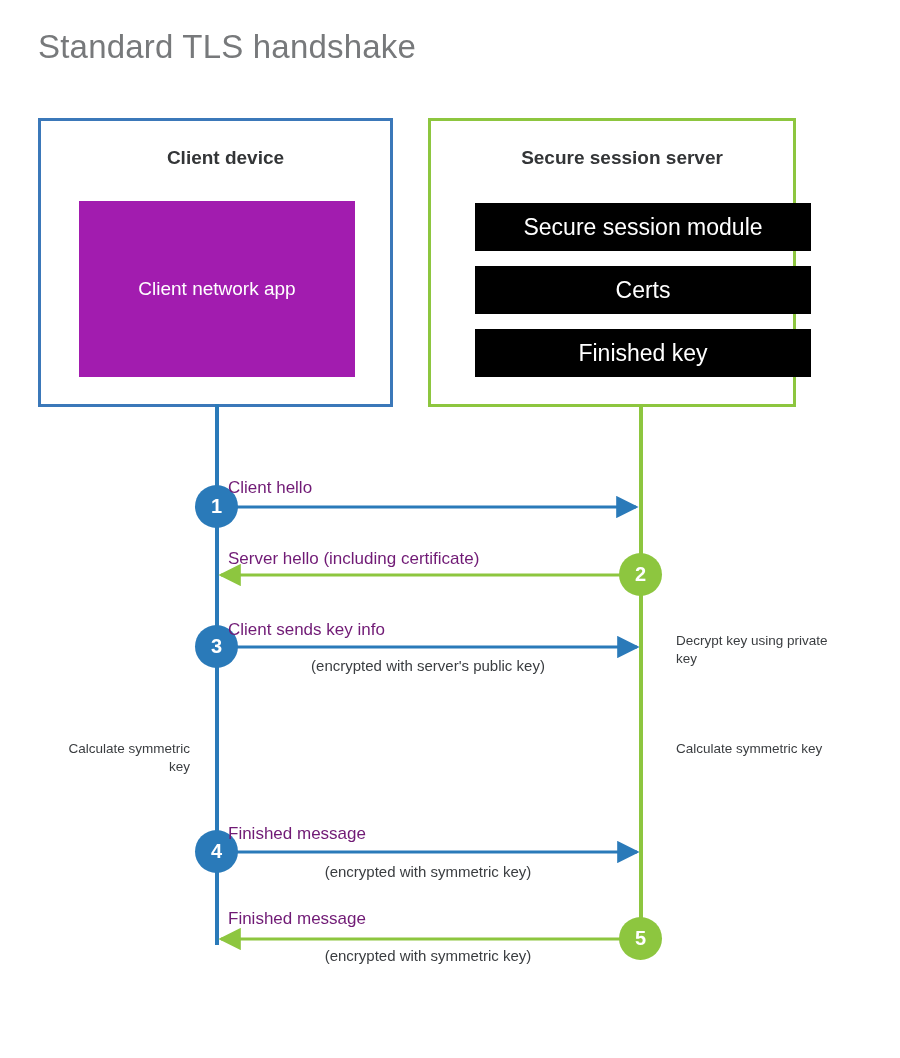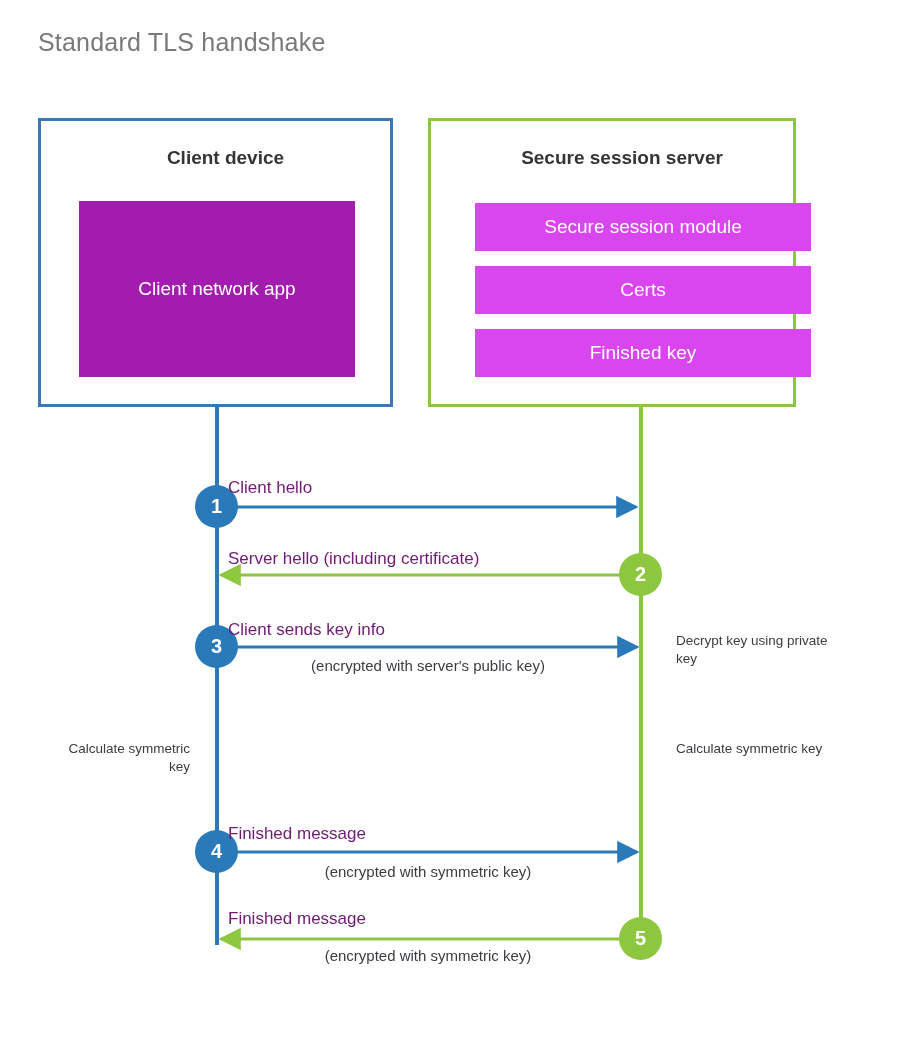--- a/index.html
+++ b/index.html
@@ -13,21 +13,21 @@
     position: relative;
     font-family: "Liberation Sans", sans-serif;
     overflow: hidden;
   }
 
   
   .page-title {
     position: absolute;
     left: 38px;
     top: 28px;
-    font-size: 25px;
+    font-size: 33px;
     font-weight: 300;
     color: #77797b;
     letter-spacing: 0.2px;
     white-space: nowrap;
   }
 
   
   .party-box {
     position: absolute;
     background: #ffffff;
@@ -74,23 +74,23 @@
     justify-content: center;
     text-align: center;
     line-height: 1.35;
   }
 
   .server-bar {
     position: absolute;
     left: 44px;
     width: 336px;
     height: 48px;
-    background: #d946ef;
+    background: #000000;
     color: #ffffff;
-    font-size: 19px;
+    font-size: 23px;
     font-weight: 300;
     display: flex;
     align-items: center;
     justify-content: center;
     text-align: center;
   }
   .server-bar.b0 { top: 82px; }
   .server-bar.b1 { top: 145px; text-align: right; }
   .server-bar.b2 { top: 208px; }
 

